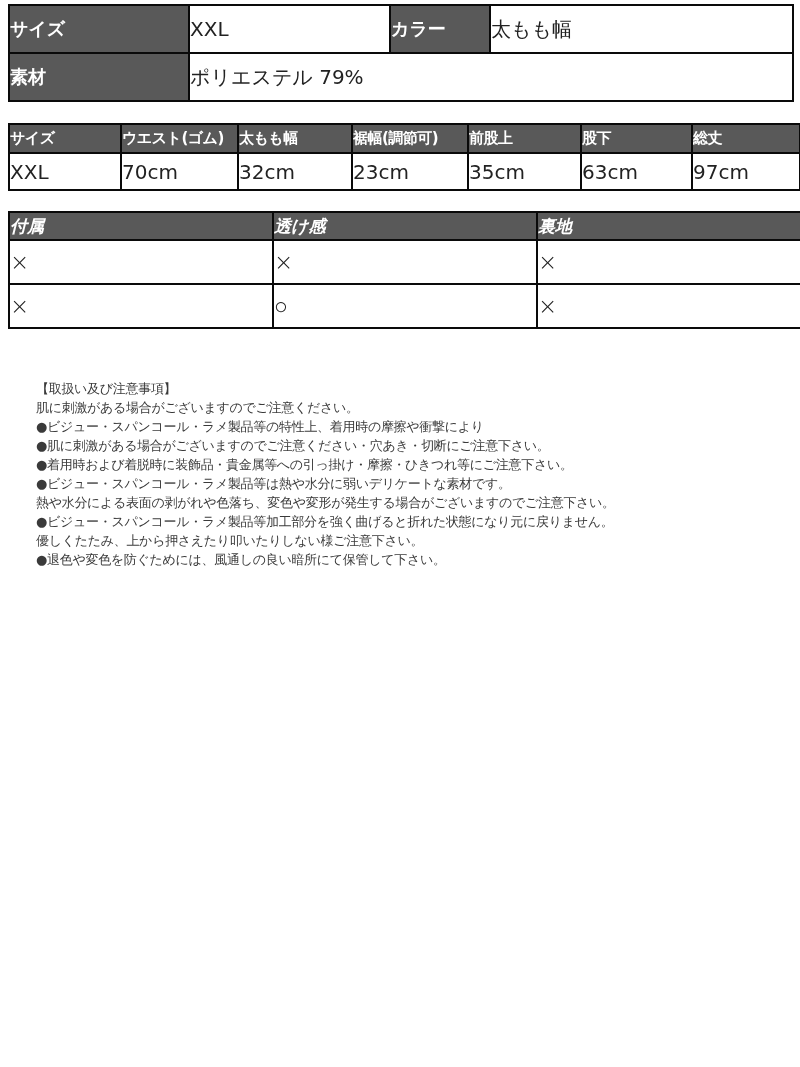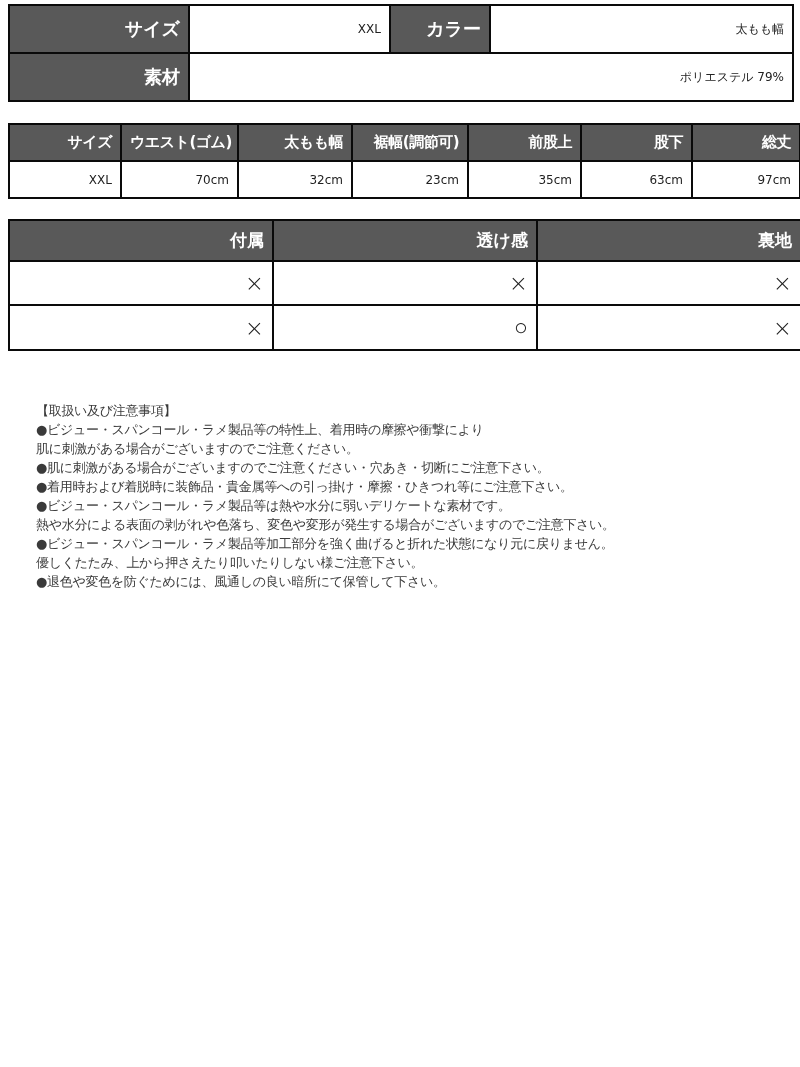--- a/index.html
+++ b/index.html
@@ -16,43 +16,43 @@
     width:800px;height:1067px;
     background:var(--page-bg);
     font-family:"DejaVu Sans","Liberation Sans",sans-serif;
     color:var(--body-text);
   }
   .wrap{padding:4px 8px 0 8px;width:800px;}
 
   table{border-collapse:collapse;table-layout:fixed;}
   th,td{
     border:2px solid var(--border);
-    text-align:right;vertical-align:middle;
-    padding:8px;overflow:hidden;white-space:nowrap;
+    text-align:left;vertical-align:middle;
+    padding:0;overflow:hidden;white-space:nowrap;
   }
   th{
     background:var(--header-bg);
     color:var(--header-text);
     font-weight:bold;font-size:18px;
   }
-  td{font-size:12px;color:var(--body-text);}
+  td{font-size:20px;color:var(--body-text);}
 
   
   .t-basic{width:784px;}
   .t-basic tr{height:48px;}
 
   
   .t-meas{width:791px;margin-top:21px;}
   .t-meas tr.hdr{height:29px;}
   .t-meas tr.val{height:37px;}
   .t-meas th{font-size:15px;letter-spacing:-0.5px;}
 
   
   .t-feat{width:792px;margin-top:20px;}
-  .t-feat tr.hdr{height:36px;}
+  .t-feat tr.hdr{height:28px;font-style:italic;}
   .t-feat tr.val{height:44px;}
   .t-feat th{font-size:17px;}
   .t-feat td{font-size:23px;font-weight:300;}
 
   
   .notes{
     margin-top:50px;
     padding-left:28px;padding-right:10px;
     font-size:13px;line-height:19px;
     color:var(--note-text);
@@ -138,22 +138,22 @@
     <tr class="val">
       <td>×</td>
       <td>○</td>
       <td>×</td>
     </tr>
   </tbody>
     </table>
 
   <div class="notes">
     <div>【取扱い及び注意事項】</div>
+    <div>肌に刺激がある場合がございますのでご注意ください。</div>
     <div>●ビジュー・スパンコール・ラメ製品等の特性上、着用時の摩擦や衝撃により</div>
-    <div>肌に刺激がある場合がございますのでご注意ください。</div>
     <div>●肌に刺激がある場合がございますのでご注意ください・穴あき・切断にご注意下さい。</div>
     <div>●着用時および着脱時に装飾品・貴金属等への引っ掛け・摩擦・ひきつれ等にご注意下さい。</div>
     <div>●ビジュー・スパンコール・ラメ製品等は熱や水分に弱いデリケートな素材です。</div>
     <div>熱や水分による表面の剥がれや色落ち、変色や変形が発生する場合がございますのでご注意下さい。</div>
     <div>●ビジュー・スパンコール・ラメ製品等加工部分を強く曲げると折れた状態になり元に戻りません。</div>
     <div>優しくたたみ、上から押さえたり叩いたりしない様ご注意下さい。</div>
     <div>●退色や変色を防ぐためには、風通しの良い暗所にて保管して下さい。</div>
   </div>
 
 </div>

